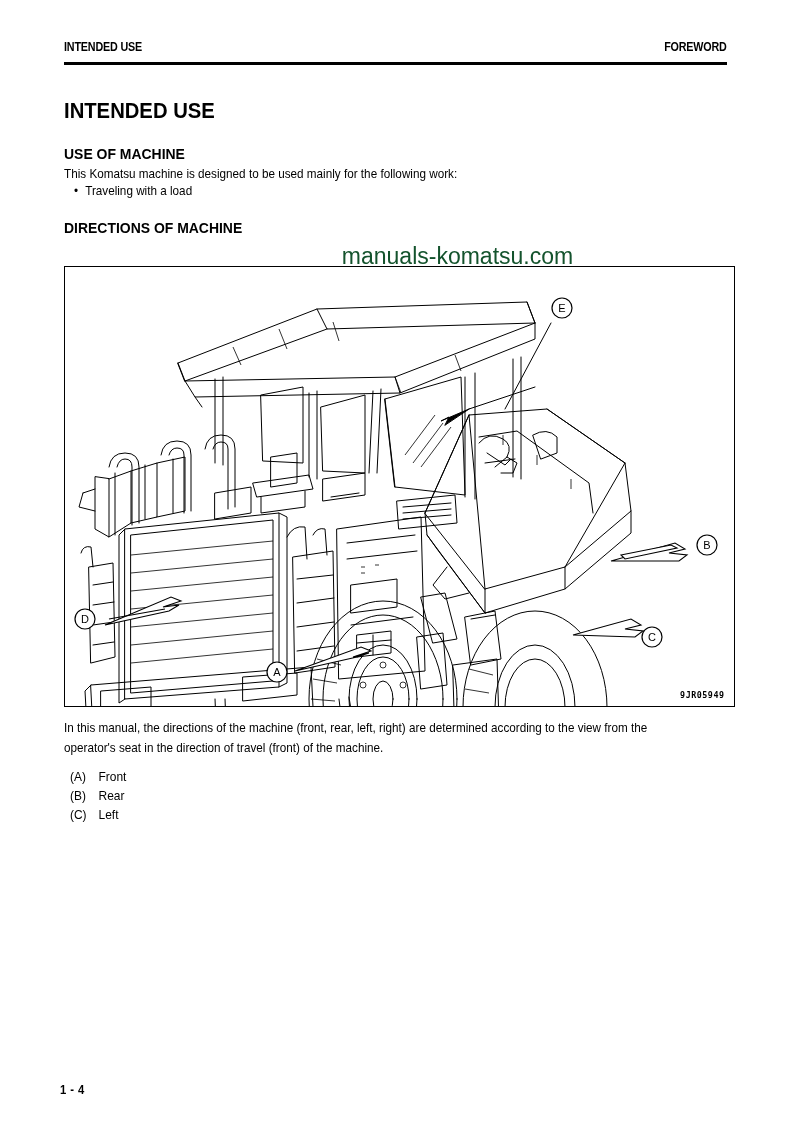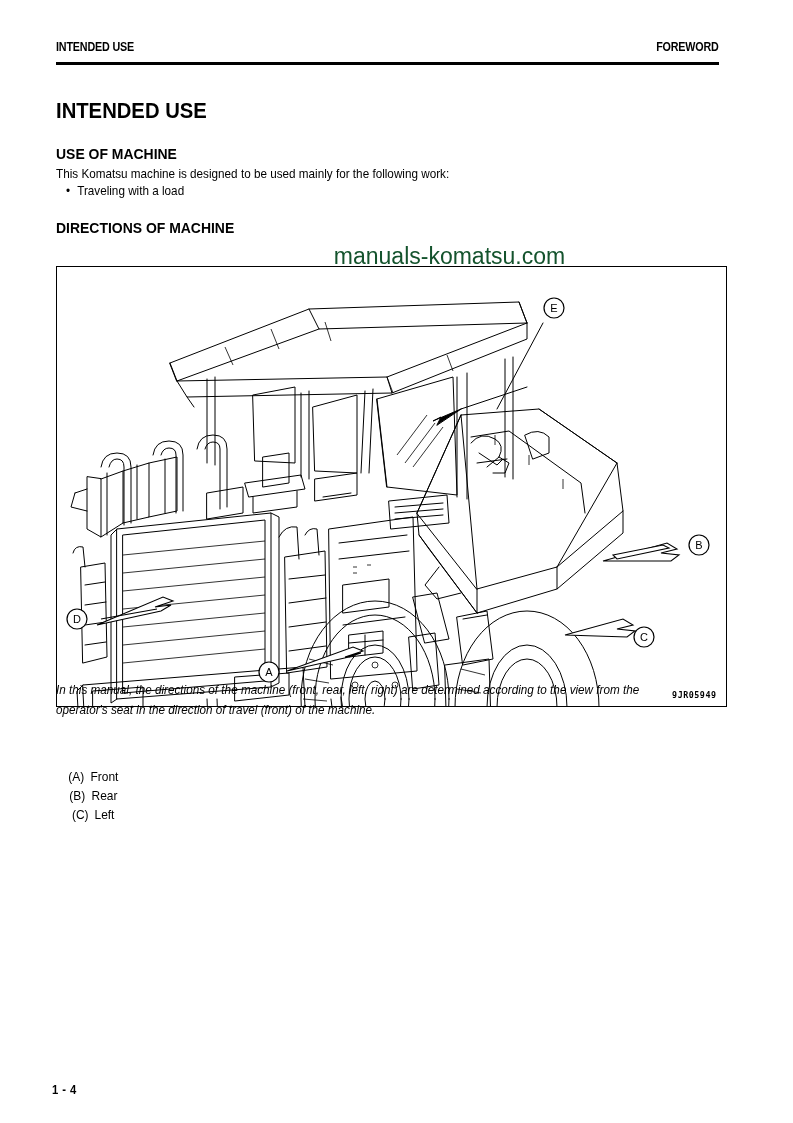--- a/index.html
+++ b/index.html
@@ -12,20 +12,21 @@
     height: 1123px;
     position: relative;
     font-family: "Liberation Sans", sans-serif;
     color: #000000;
     overflow: hidden;
   }
 
   .page {
     position: absolute;
     inset: 0;
+    margin-left: 8px;
   }
 
   
   .header {
     position: absolute;
     left: 56px;
     top: 40px;
     width: 663px;
     height: 24px;
   }
@@ -143,44 +144,42 @@
     letter-spacing: 0.6px;
     transform: scaleX(0.88);
     transform-origin: right bottom;
     white-space: nowrap;
   }
 
   
   .caption {
     position: absolute;
     left: 56px;
-    top: 680px;
+    top: 718px;
     width: 680px;
     font-size: 12.6px;
     line-height: 20px;
-    font-style: italic;
   }
   .caption div {
     transform: scaleX(0.93);
     transform-origin: left top;
     white-space: nowrap;
   }
 
   
   .legend {
     position: absolute;
     left: 0;
     top: 770px;
     width: 793px;
     height: 70px;
   }
   .legend-col {
     position: absolute;
     top: 0;
-    text-align: center;
   }
   .legend-col.left  { left: 62px; }
   .legend-col.right { left: 395px; }
   .legend-row {
     height: 19px;
     font-size: 12.6px;
     white-space: nowrap;
     transform: scaleX(0.95);
     transform-origin: left top;
   }

